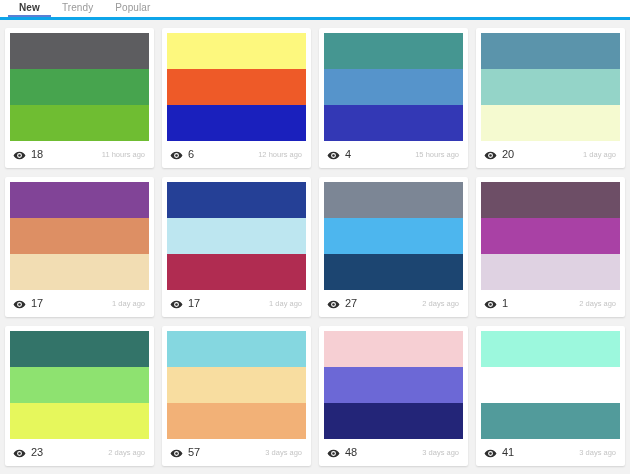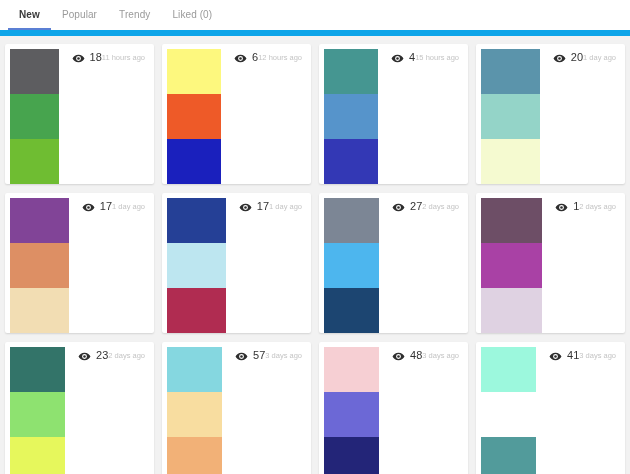--- a/index.html
+++ b/index.html
@@ -12,23 +12,23 @@
 
   body {
     font-family: "Liberation Sans", sans-serif;
     background: #f2f2f2;
     color: #333;
     -webkit-font-smoothing: antialiased;
   }
 
   
   .navbar {
-    height: 36px;
+    height: 20px;
     background: #ffffff;
-    border-bottom: 6px solid #0ea5e9;
+    border-bottom: 3px solid #0ea5e9;
     display: flex;
     align-items: stretch;
     padding-left: 8px;
   }
 
   .nav-tab {
     display: flex;
     align-items: center;
     padding: 0 11px;
     font-size: 10px;
@@ -52,21 +52,21 @@
     grid-template-columns: repeat(4, 1fr);
     grid-template-rows: repeat(3, 140px);
     gap: 9px 8px;
   }
 
   .palette-card {
     background: #ffffff;
     border-radius: 2px;
     box-shadow: 0 1px 2px rgba(0,0,0,0.13);
     display: flex;
-    flex-direction: row;
+    flex-direction: column;
     overflow: hidden;
     cursor: pointer;
   }
 
   .swatches {
     flex: 1 1 auto;
     display: flex;
     flex-direction: column;
     margin: 5px 5px 0 5px;
   }
@@ -110,23 +110,22 @@
     line-height: 1;
     white-space: nowrap;
     text-align: center;
   }
 </style>
 </head>
 <body>
 
 <div class="navbar">
     <div class="nav-tab active" style="border-bottom-color: rgb(91, 127, 212);">New</div>
+    <div class="nav-tab">Trendy</div>
     <div class="nav-tab">Popular</div>
-    <div class="nav-tab">Trendy</div>
-    <div class="nav-tab">Liked (0)</div>
   </div>
 
 <div class="gallery">
     <div class="palette-card">
       <div class="swatches">
         <div class="swatch" style="background: rgb(93, 93, 96);"></div>
         <div class="swatch" style="background: rgb(71, 164, 78);"></div>
         <div class="swatch" style="background: rgb(111, 189, 50);"></div>
       </div>
       <div class="card-meta">

